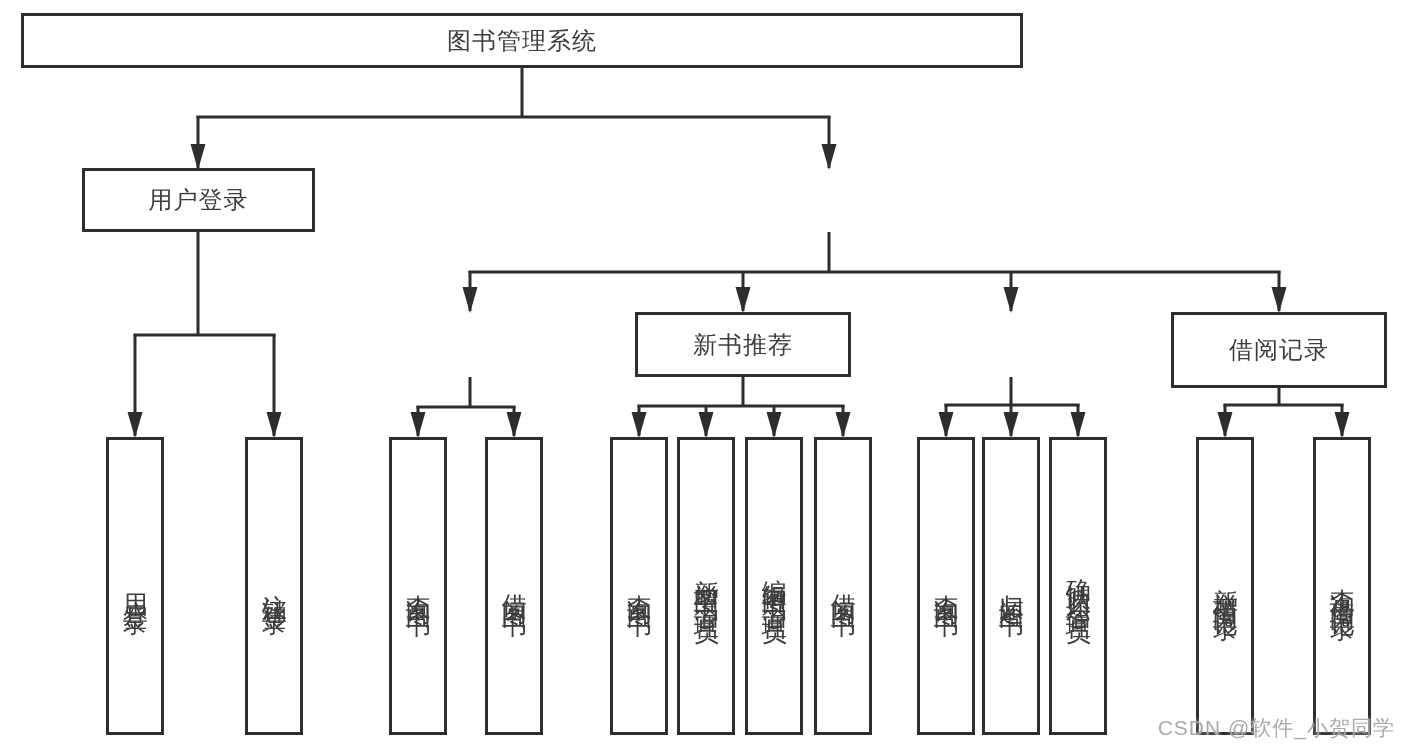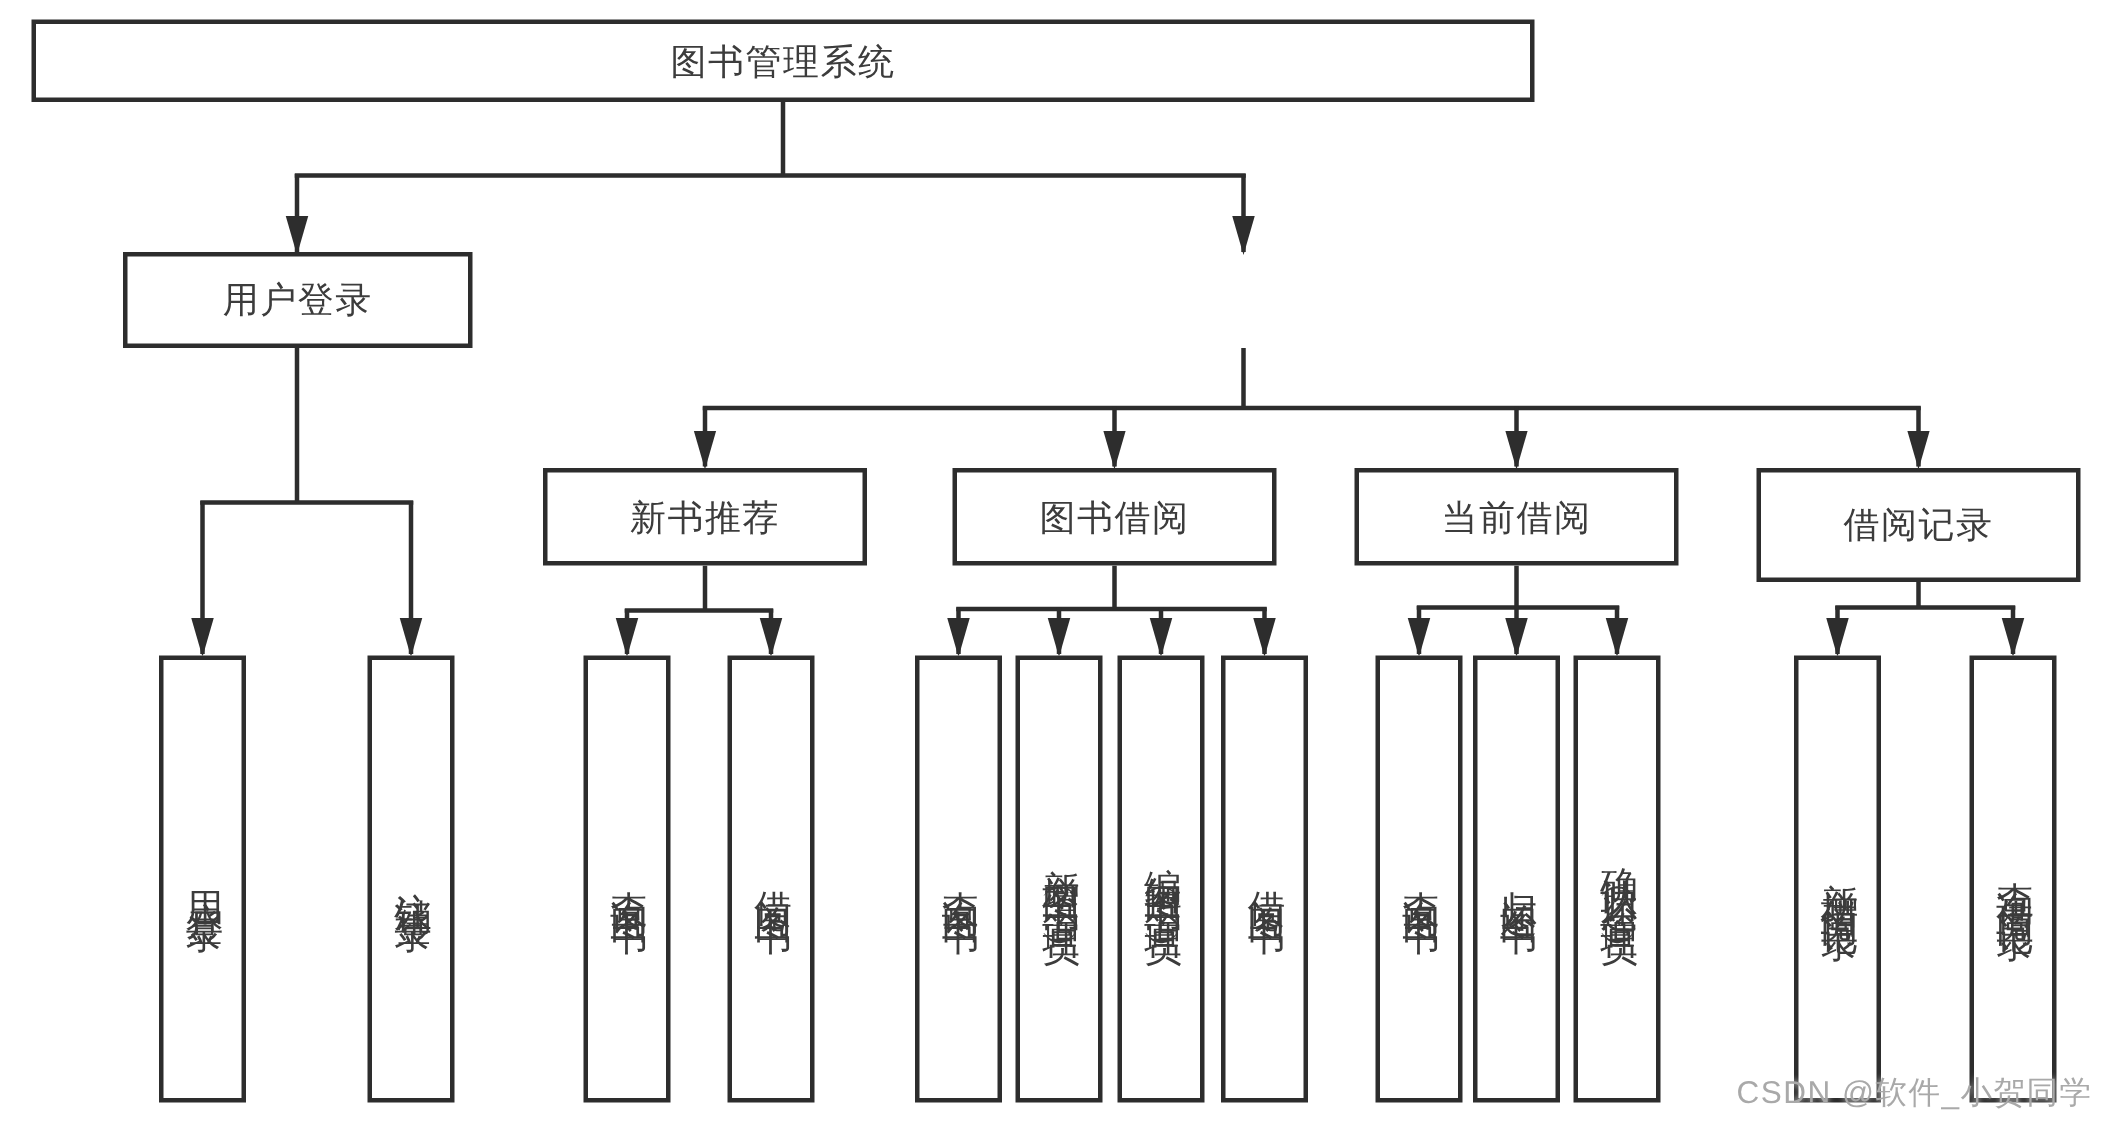--- a/index.html
+++ b/index.html
@@ -75,28 +75,22 @@
   </svg>
 
   <div class="node root" style="left:21px; top:13px; width:1002px; height:55px;">
     <span>图书管理系统</span>
   </div>
 
   <div class="node hnode" style="left:82px; top:168px; width:233px; height:64px;">
     <span>用户登录</span>
   </div>
 
-  <div class="node hnode" style="left:362px; top:312px; width:216px; height:65px;">
+  <div class="node hnode" style="left:635px; top:312px; width:216px; height:65px;">
     <span>新书推荐</span>
-  </div>
-  <div class="node hnode" style="left:635px; top:312px; width:216px; height:65px;">
-    <span>图书借阅</span>
-  </div>
-  <div class="node hnode" style="left:903px; top:312px; width:216px; height:65px;">
-    <span>当前借阅</span>
   </div>
   <div class="node hnode" style="left:1171px; top:312px; width:216px; height:76px;">
     <span>借阅记录</span>
   </div>
 
   <div class="node leaf" style="left:106px; top:437px; width:58px; height:298px;">
     <span>用户登录</span>
   </div>
   <div class="node leaf" style="left:245px; top:437px; width:58px; height:298px;">
     <span>注销登录</span>

